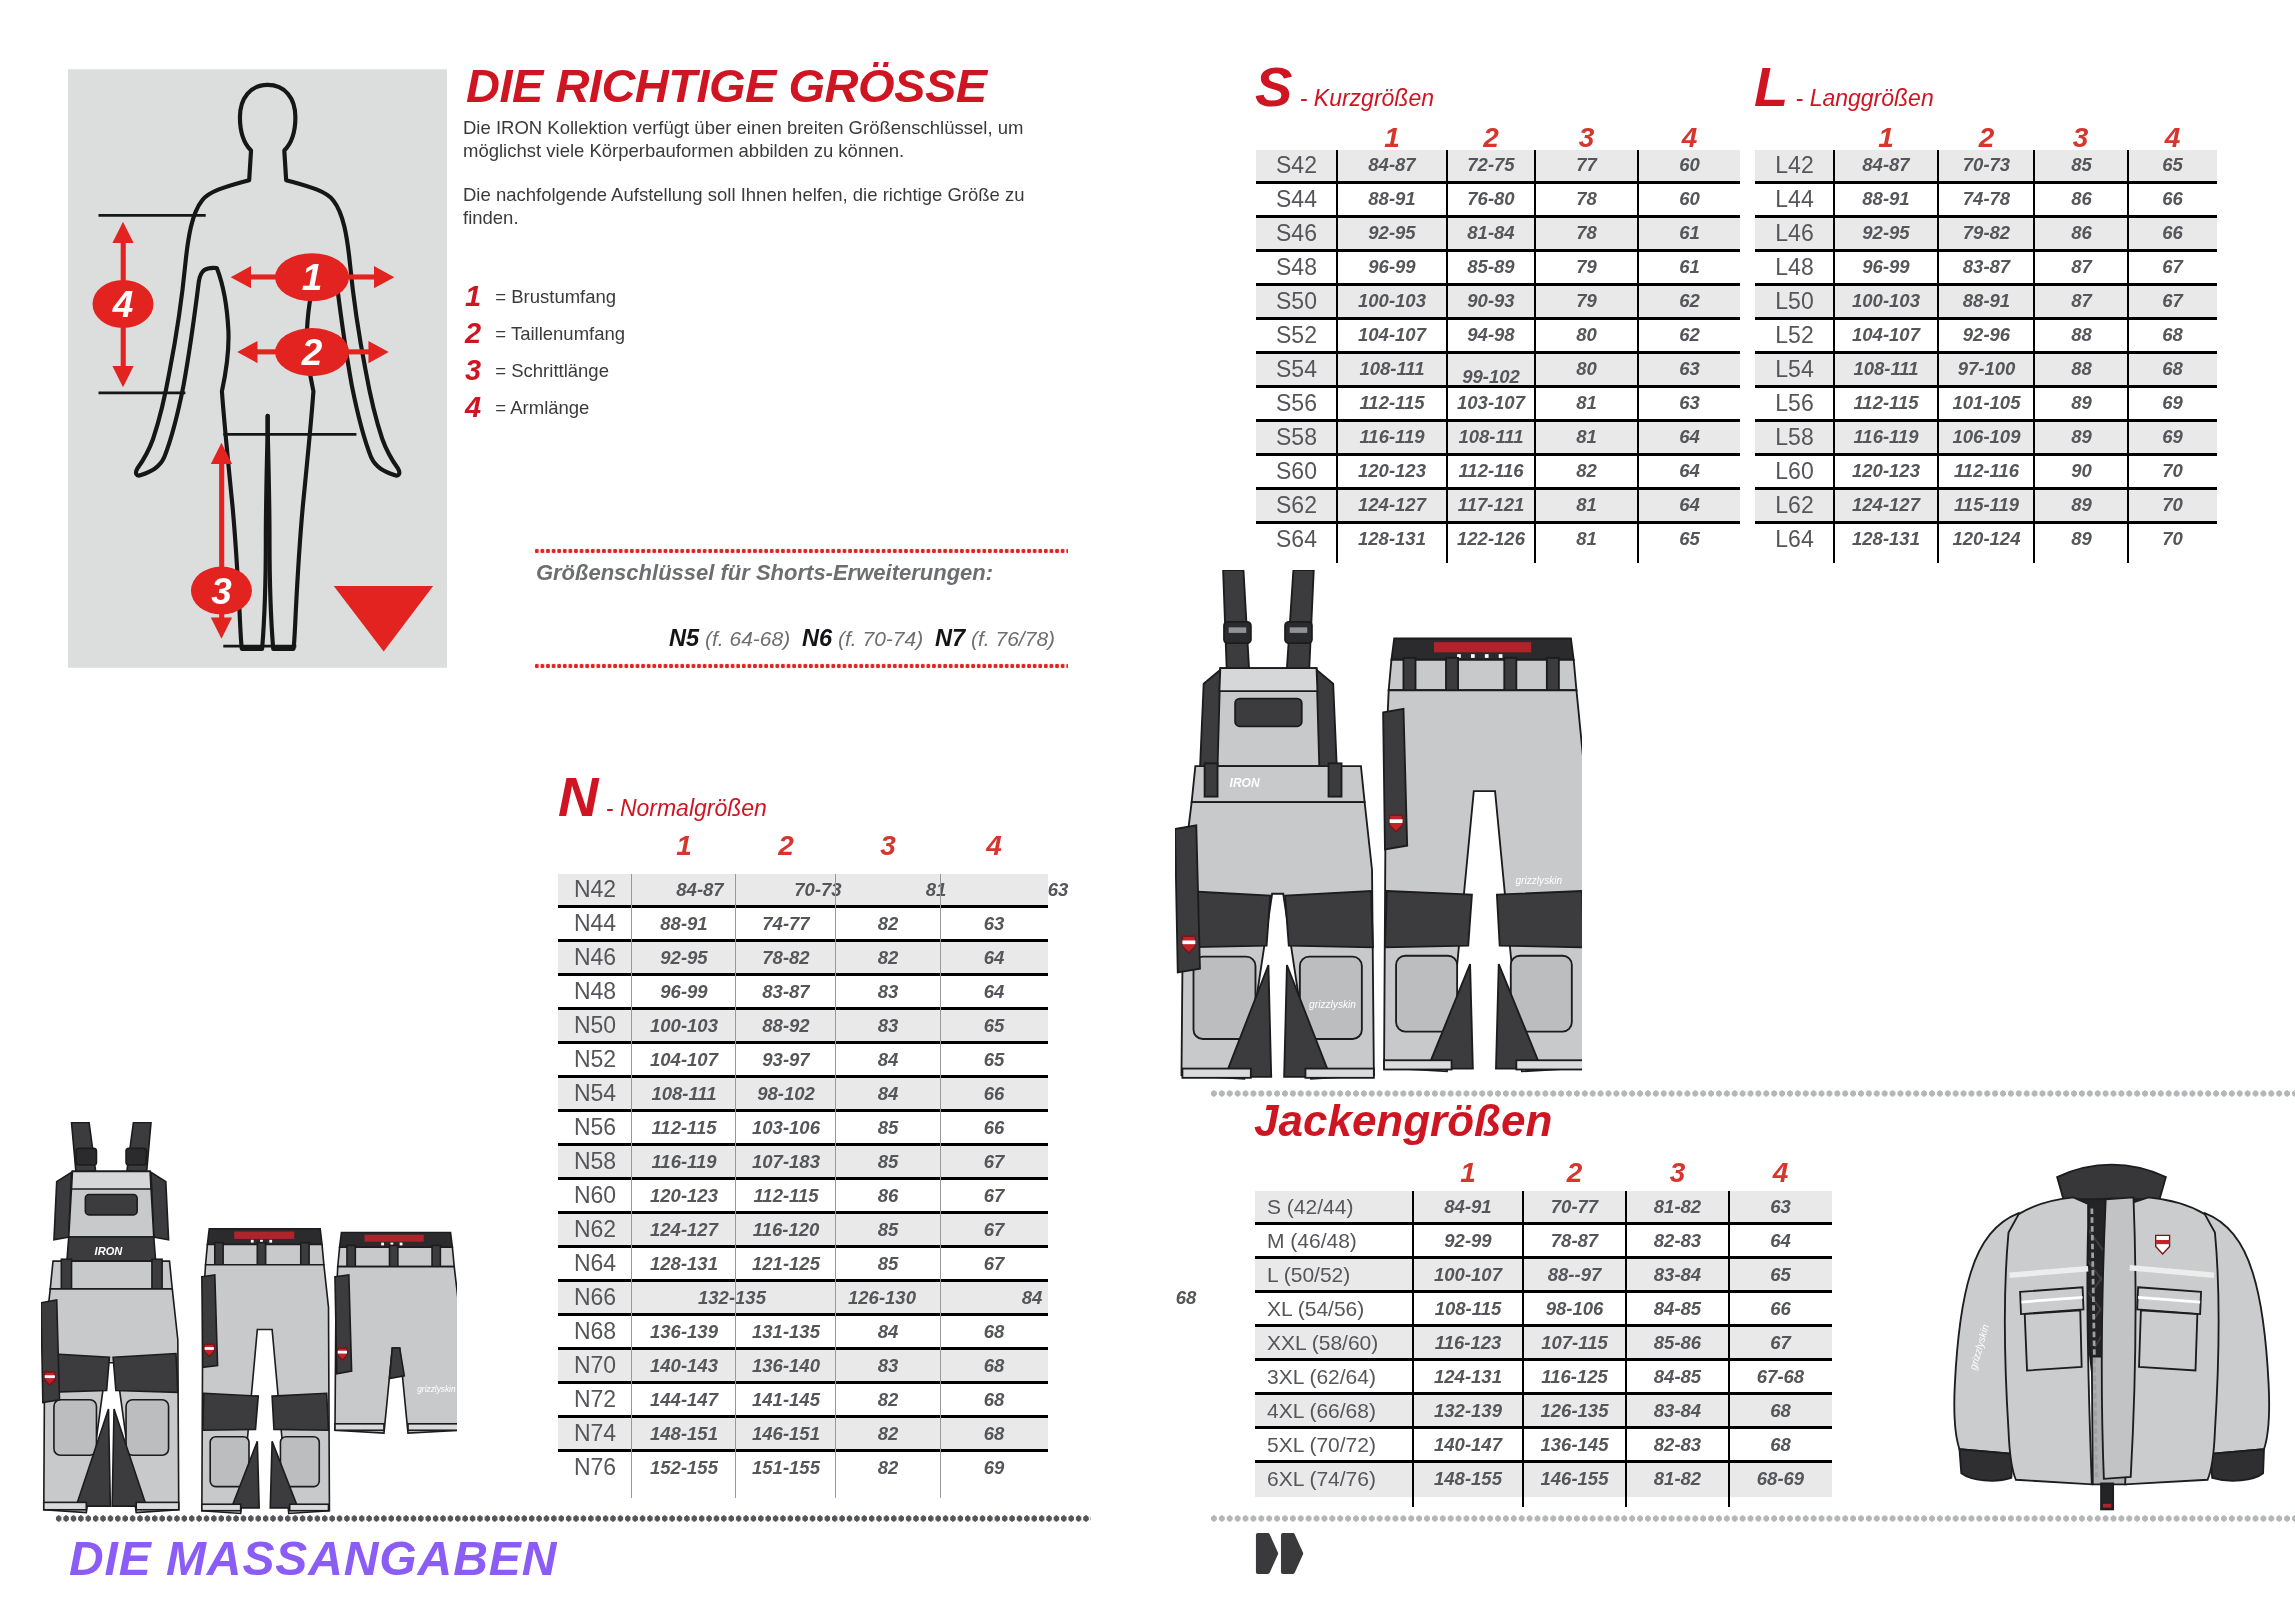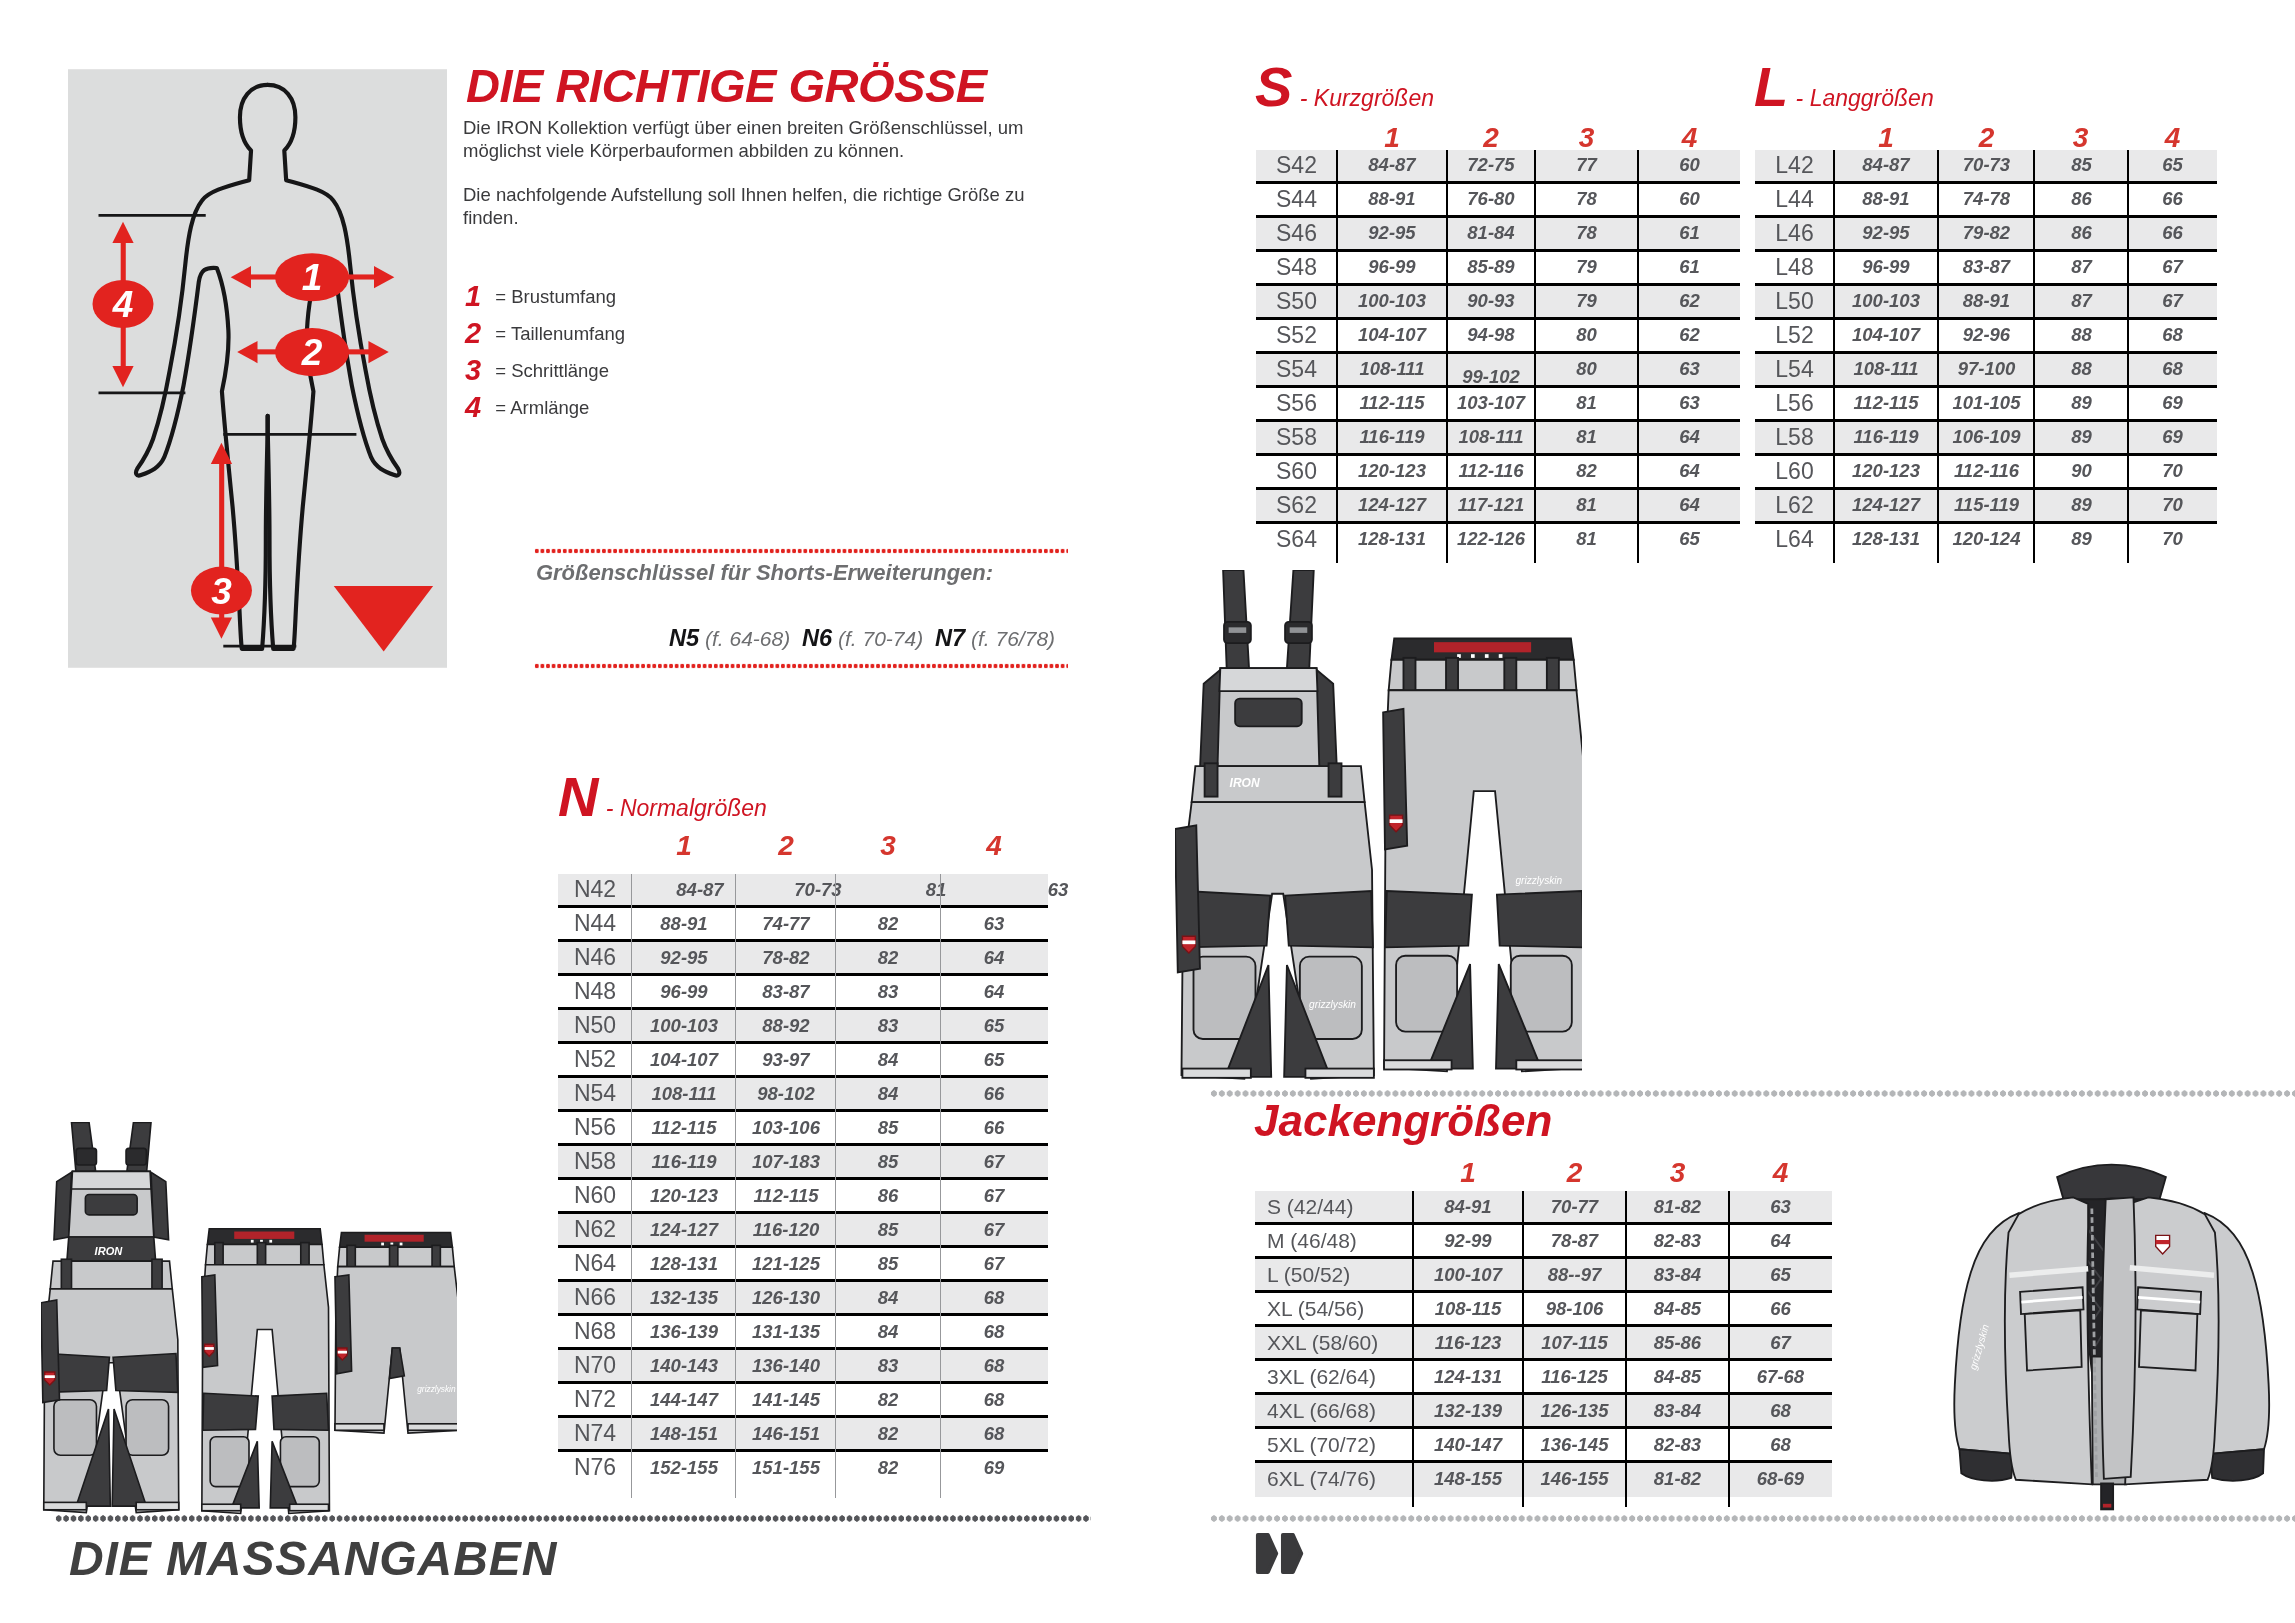--- a/index.html
+++ b/index.html
@@ -57,21 +57,21 @@
   .trow{display:flex;border-bottom:3.2px solid #000;box-sizing:border-box;}
   .trow.last{border-bottom:none;}
   .trow.shade{background:#e9e9ea;}
   .tlabel{flex:none;text-align:center;font-size:23px;color:#55565a;}
   .tval{flex:none;text-align:center;font-size:18.5px;font-style:italic;font-weight:700;color:#55565a;}
   .jacket-t .tlabel{text-align:left;padding-left:12px;box-sizing:border-box;font-size:21px;}
   .vline{position:absolute;}
 
   
   #footer-title{left:69px;top:1531px;font-size:48px;font-style:italic;font-weight:700;
-                color:#404040;white-space:nowrap;letter-spacing:0.9px;}
+                color:#8b5cf6;white-space:nowrap;letter-spacing:0.9px;}
   #dots-jacket-top{left:1210px;top:1090px;width:1086px;}
   #dots-bottom-left{left:55px;top:1515px;width:1036px;}
   #dots-bottom-right{left:1210px;top:1515px;width:1086px;}
 
   svg text{font-family:"Liberation Sans",sans-serif;}
 </style>
 </head>
 <body>
 
 <div id="page">
@@ -460,21 +460,21 @@
           <span class="tval" style="width: 104px;">85</span>
           <span class="tval" style="width: 108px;">67</span>
         </div>
         <div class="trow" style="height: 34px; line-height: 31px;">
           <span class="tlabel" style="width: 74px;">N64</span>
           <span class="tval" style="width: 104px;">128-131</span>
           <span class="tval" style="width: 100px;">121-125</span>
           <span class="tval" style="width: 104px;">85</span>
           <span class="tval" style="width: 108px;">67</span>
         </div>
-        <div class="trow shade" style="height: 34px; line-height: 31px;">
+        <div class="trow shade" style="height: 34px; line-height: 31px; gap: 48px;">
           <span class="tlabel" style="width: 74px;">N66</span>
           <span class="tval" style="width: 104px;">132-135</span>
           <span class="tval" style="width: 100px;">126-130</span>
           <span class="tval" style="width: 104px;">84</span>
           <span class="tval" style="width: 108px;">68</span>
         </div>
         <div class="trow" style="height: 34px; line-height: 31px;">
           <span class="tlabel" style="width: 74px;">N68</span>
           <span class="tval" style="width: 104px;">136-139</span>
           <span class="tval" style="width: 100px;">131-135</span>

